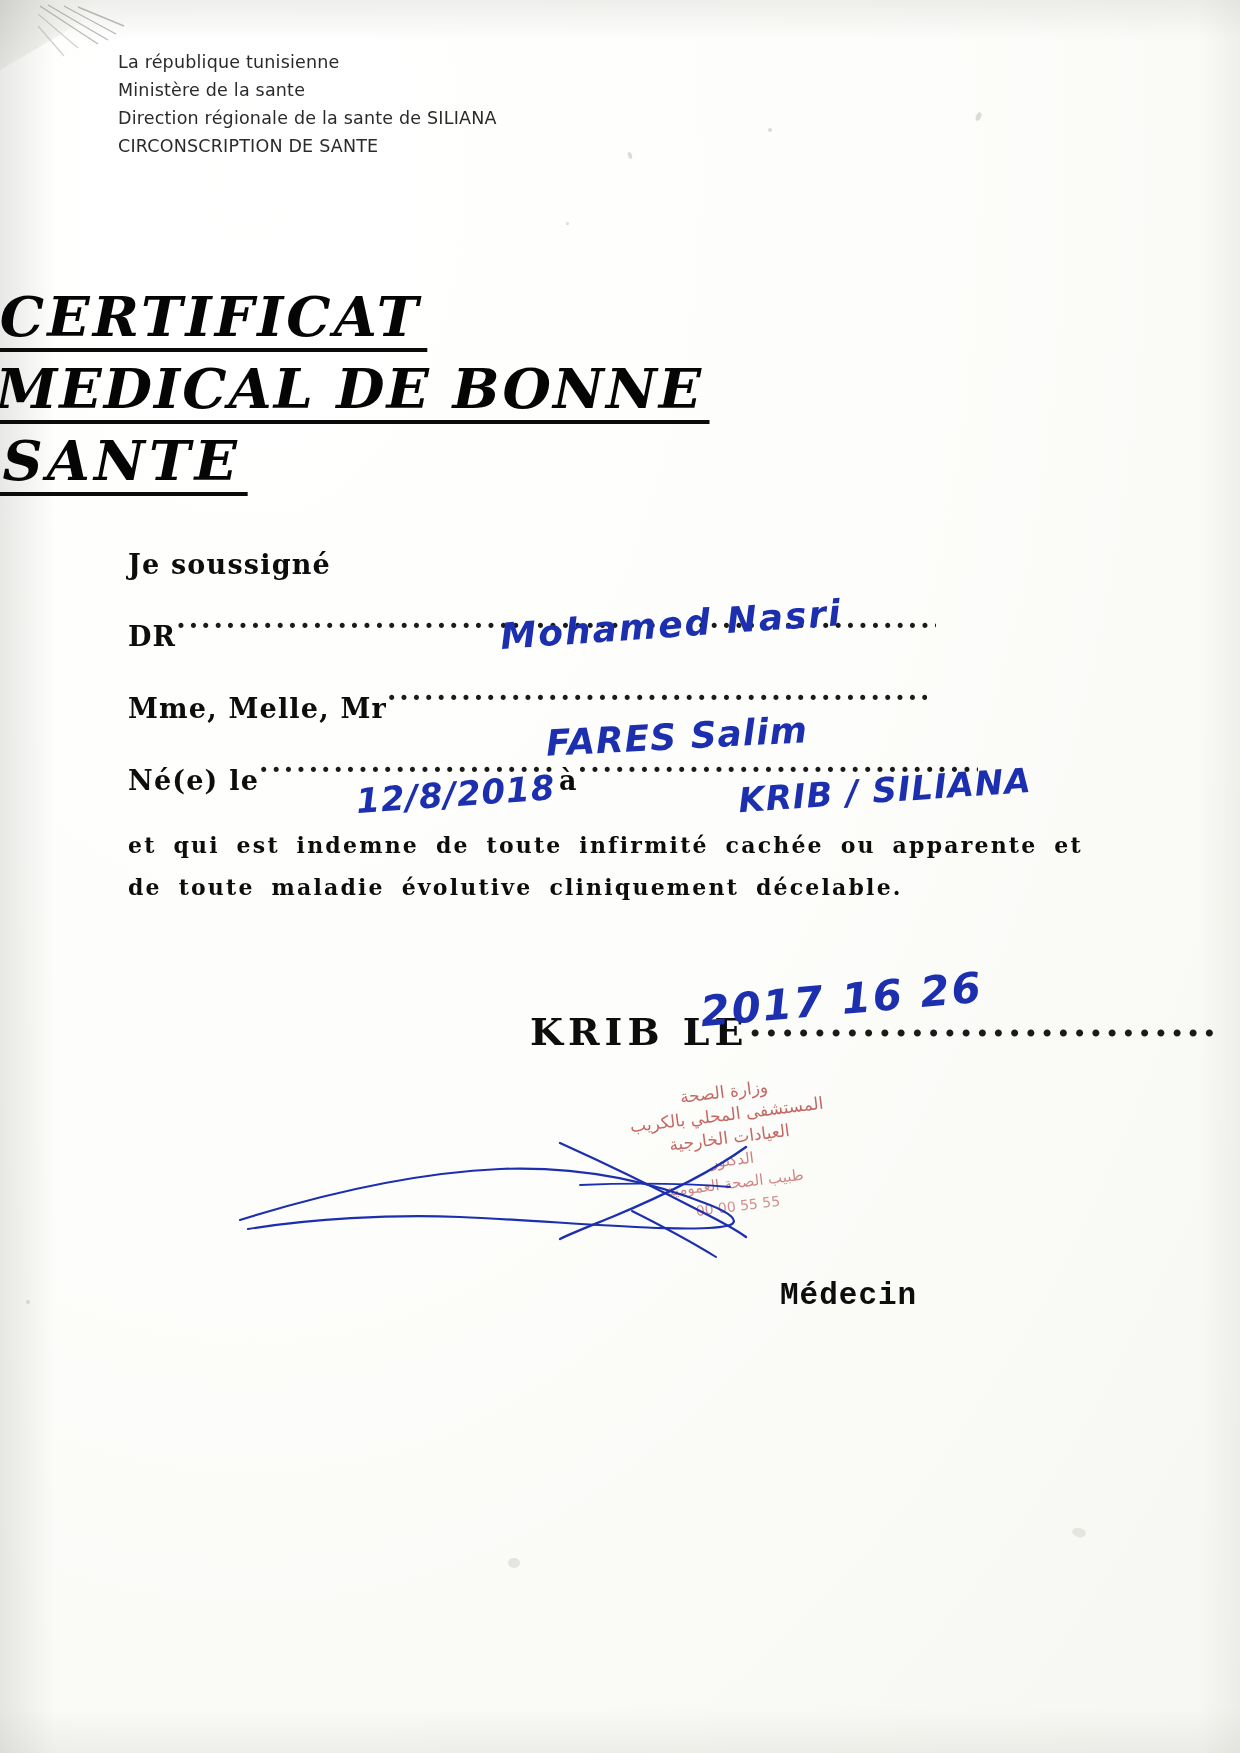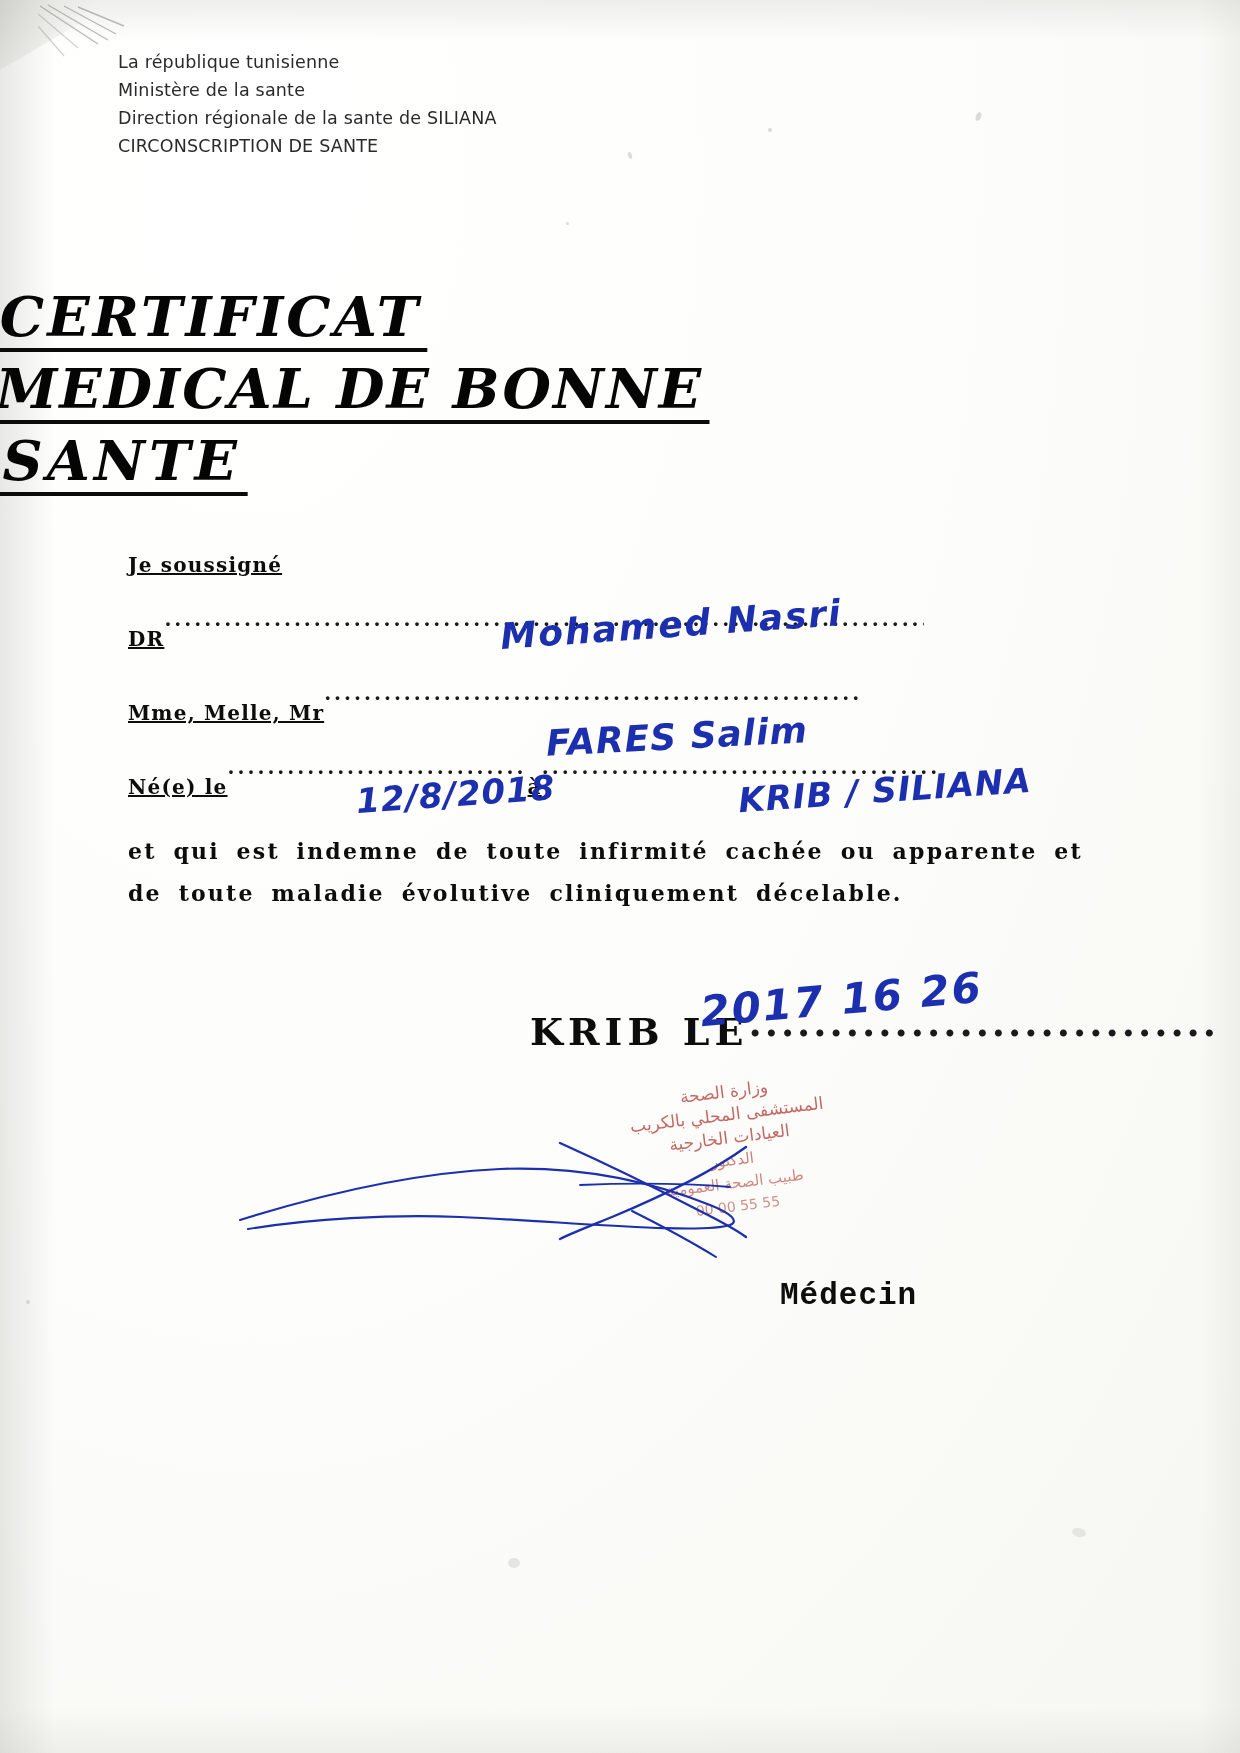--- a/index.html
+++ b/index.html
@@ -97,25 +97,24 @@
     position: absolute;
     left: 128px;
     right: 110px;
     top: 538px;
     font-family: "DejaVu Serif", serif;
     font-weight: bold;
     color: #0d0d0d;
   }
   .row {
     position: relative;
-    font-size: 20px;
+    font-size: 27px;
     line-height: 54px;
     letter-spacing: 1.2px;
     white-space: nowrap;
-    text-decoration: underline;
   }
   .dots {
     display: inline-block;
     letter-spacing: 3px;
     font-weight: bold;
     color: #1a1a1a;
     vertical-align: baseline;
     overflow: hidden;
   }
   .para {

